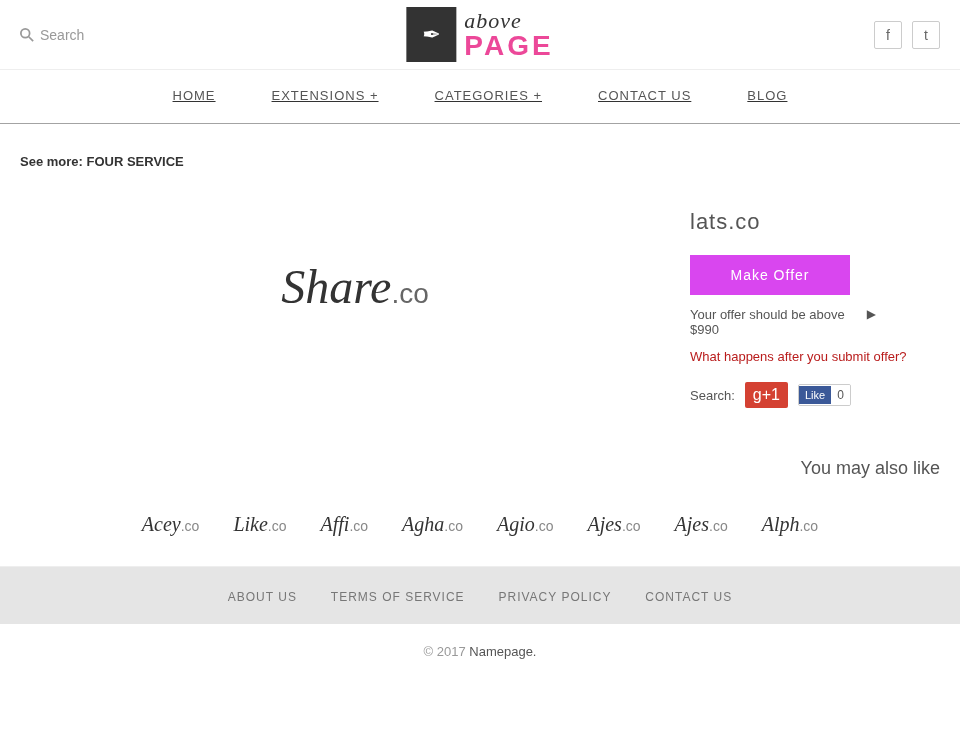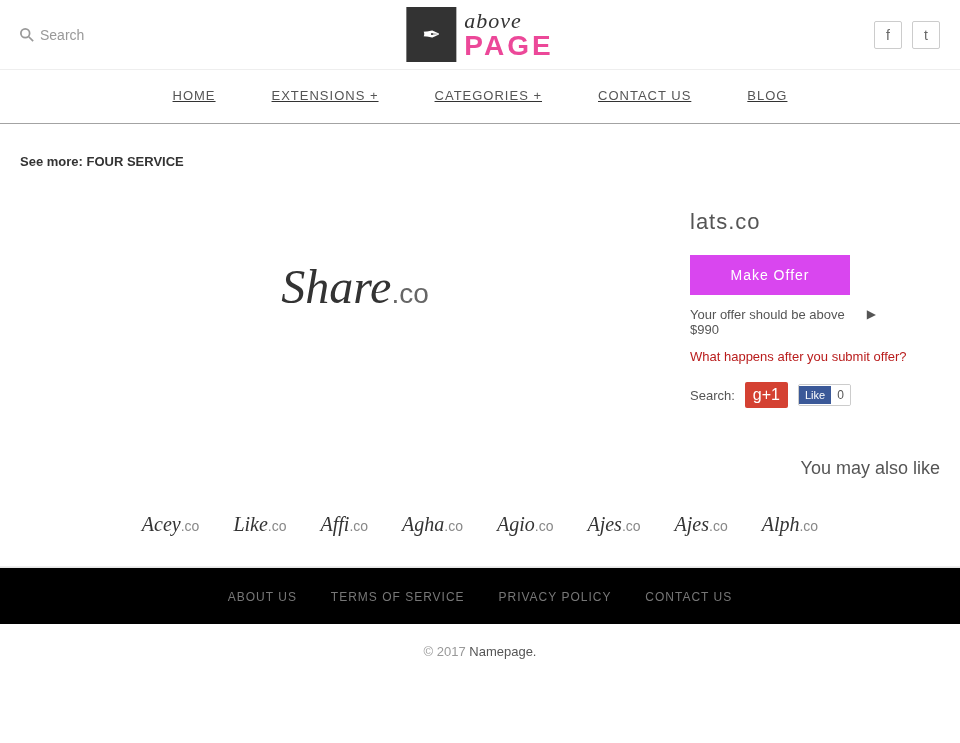--- a/index.html
+++ b/index.html
@@ -53,21 +53,21 @@
 
     
     .also-like { text-align: center; margin-top: 20px; }
     .also-like-title { font-size: 18px; color: #555; margin-bottom: 24px; font-weight: normal; text-align: right; }
     .domain-grid { display: flex; flex-wrap: wrap; justify-content: center; gap: 2px; padding: 0 10px; }
     .domain-card { padding: 10px 16px; font-size: 20px; color: #333; }
     .domain-card .word { font-style: italic; font-family: Georgia, serif; font-weight: normal; }
     .domain-card .ext { font-size: 14px; color: #888; font-style: normal; font-family: Arial, sans-serif; }
 
     
-    .footer-links { background: #000000; border-top: 1px solid #e5e5e5; padding: 20px; text-align: center; }
+    .footer-links { background: #e5e5e5; border-top: 1px solid #e5e5e5; padding: 20px; text-align: center; }
     .footer-links a { font-size: 12px; color: #777; text-decoration: none; letter-spacing: 1px; text-transform: uppercase; margin: 0 15px; }
     .footer-copy { text-align: center; padding: 20px; font-size: 13px; color: #999; }
     .footer-copy a { color: #555; text-decoration: none; }
 
     .separator { border: none; border-top: 1px solid #eee; margin: 0; }
   </style>
 </head>
 <body>
 
 <div class="header">

